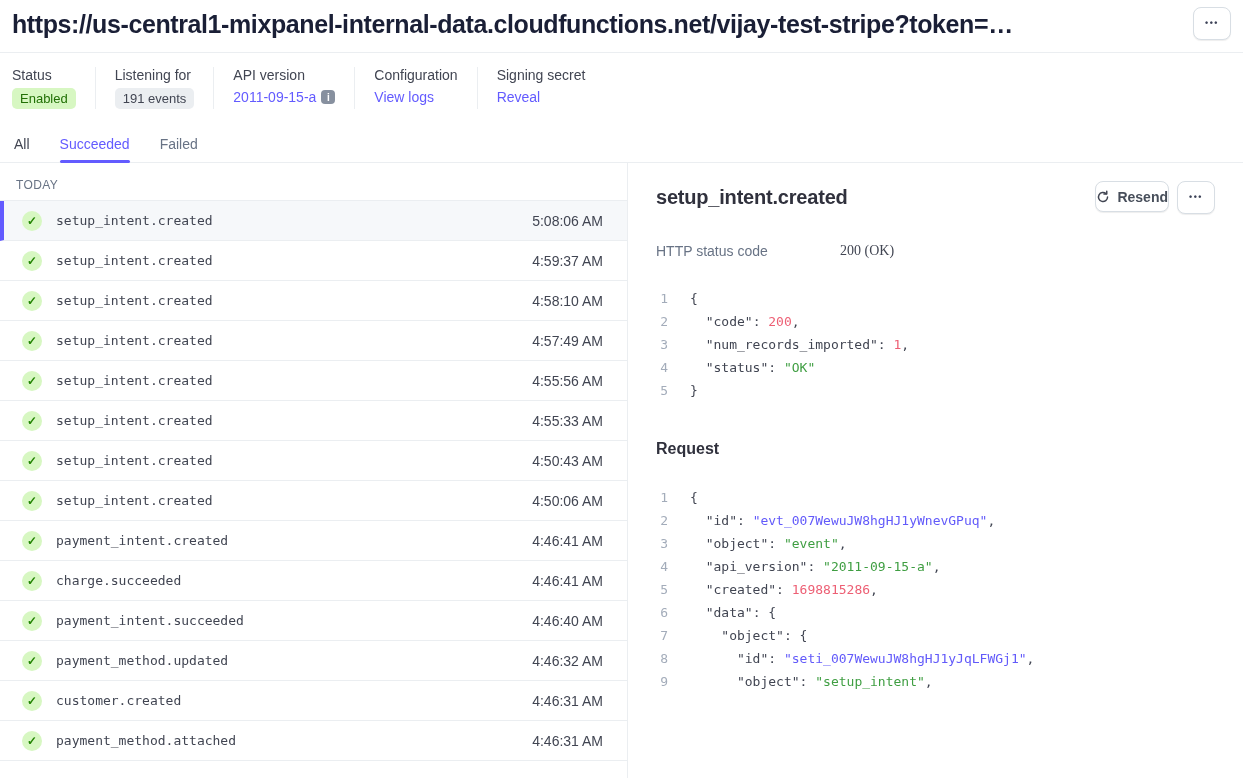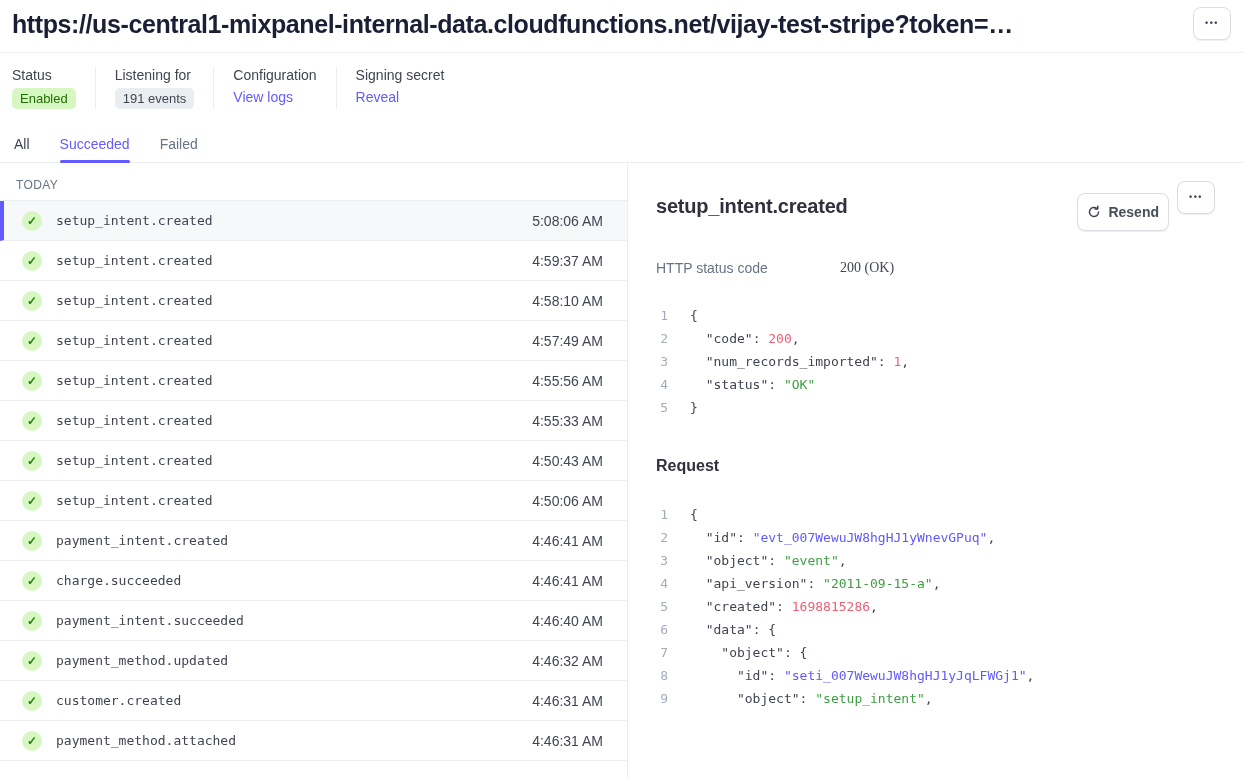--- a/index.html
+++ b/index.html
@@ -86,21 +86,21 @@
     display: flex; align-items: center; justify-content: center;
     margin-right: 14px;
   }
   .event-name { font-family: "DejaVu Sans Mono", monospace; font-size: 13px; color: #414552; }
   .event-time { margin-left: auto; font-size: 14px; color: #414552; }
 
   
   .detail-header { display: flex; align-items: center; justify-content: space-between; }
   .detail-title { font-size: 20px; font-weight: 700; color: #30313d; letter-spacing: -0.2px; }
   .detail-actions { display: flex; gap: 8px; }
-  .btn { padding: 5px 9px; height: 38px; font-size: 14px; font-weight: 600; gap: 7px; font-family: inherit; margin-top: 12px; }
+  .btn { padding: 5px 0; height: 31px; font-size: 14px; font-weight: 600; gap: 7px; font-family: inherit; }
   .section-heading { font-size: 16px; font-weight: 700; color: #30313d; margin-top: 38px; }
   .kv-row { display: flex; margin-top: 29px; font-size: 14px; }
   .kv-label { color: var(--text-secondary, #687385); width: 184px; flex: none; }
   .kv-value { color: #414552; font-family: Liberation Serif, serif; }
 
   .code-block { margin-top: 28px; font-family: "DejaVu Sans Mono", monospace; font-size: 13px; line-height: 23px; }
   .code-line { display: flex; white-space: pre; }
   .line-num { width: 12px; text-align: right; color: #a3acba; margin-right: 22px; flex: none; }
   .tk-p, .tk-k { color: var(--code-text, #414552); }
   .tk-n { color: var(--code-number, #ed5f74); }
@@ -113,20 +113,21 @@
 <div class="page-header">
   <div class="page-title">https://us-central1-mixpanel-internal-data.cloudfunctions.net/vijay-test-stripe?token=…</div>
   <button class="icon-btn">
     <span class="dots">•••</span>
   </button>
 </div>
 
 <div class="meta-row">
     <div class="meta-item"><div class="meta-label">Status</div><span class="badge badge-green">Enabled</span></div>
     <div class="meta-item"><div class="meta-label">Listening for</div><span class="badge badge-gray">191 events</span></div>
+    <div class="meta-item"><div class="meta-label">API version</div><span class="meta-link">2011-09-15-a<i class="info-icon">i</i></span></div>
     <div class="meta-item"><div class="meta-label">Configuration</div><span class="meta-link">View logs</span></div>
     <div class="meta-item"><div class="meta-label">Signing secret</div><span class="meta-link">Reveal</span></div>
   </div>
 
 <div class="tabs">
     <div class="tab">All</div>
     <div class="tab active">Succeeded</div>
     <div class="tab muted">Failed</div>
   </div>
 

